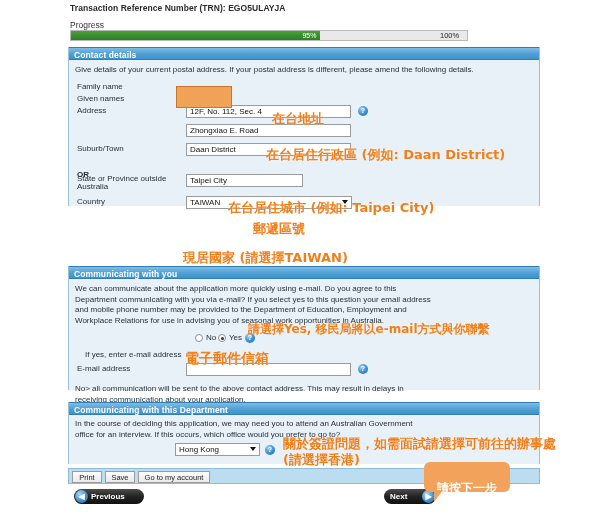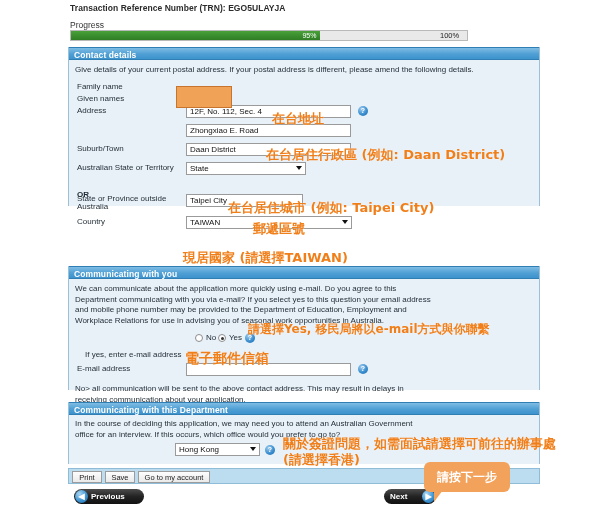--- a/index.html
+++ b/index.html
@@ -156,23 +156,23 @@
   
   .callout {
     position: absolute; left: 424px; top: 462px;
     width: 86px; height: 30px;
     background: #f3a25b;
     border-radius: 6px;
     z-index: 30;
   }
   .callout-text {
     color: #ffffff; font-weight: bold;
-    font-family: Liberation Serif, serif;
+    font-family: Liberation Mono, monospace;
     font-size: 12px; line-height: 30px;
-    text-align: center; white-space: nowrap;
+    text-align: center; white-space: nowrap; margin-top: 12px;
   }
   .callout-tail {
     position: absolute; left: 10px; top: 28px;
     width: 0; height: 0;
     border-left: 9px solid #f3a25b;
     border-right: 5px solid transparent;
     border-bottom: 12px solid transparent;
   }
 
   
@@ -233,27 +233,20 @@
         <div class="lbl">Address</div>
         <div class="fld w-addr">12F, No. 112, Sec. 4</div>
         <div class="helpicon" style="left:283px; top:1px;">?</div>
       </div>
       <div class="row" style="height:19px;">
         <div class="fld w-addr">Zhongxiao E. Road</div>
       </div>
       <div class="row" style="height:19px;">
         <div class="lbl">Suburb/Town</div>
         <div class="fld w-addr">Daan District</div>
-      </div>
-      <div class="row" style="height:20px;">
-        <div class="lbl">Australian State or Territory</div>
-        <div class="sel w-sel1">
-          <span>State</span>
-          <span class="arrow"></span>
-        </div>
       </div>
       <div class="row" style="height:12px;">
         <div class="orbold" style="top:0px;">OR</div>
       </div>
       <div class="row" style="height:22px;">
         <div class="lbl lbl2">State or Province outside Australia</div>
         <div class="fld w-med">Taipei City</div>
       </div>
       <div class="row" style="height:18px;">
         <div class="lbl">Country</div>

